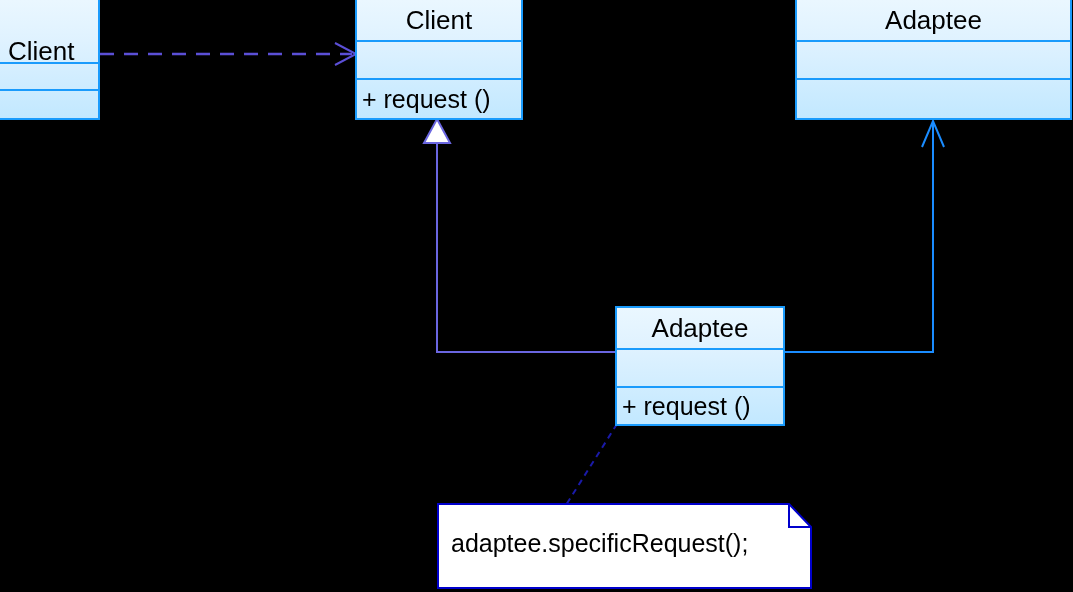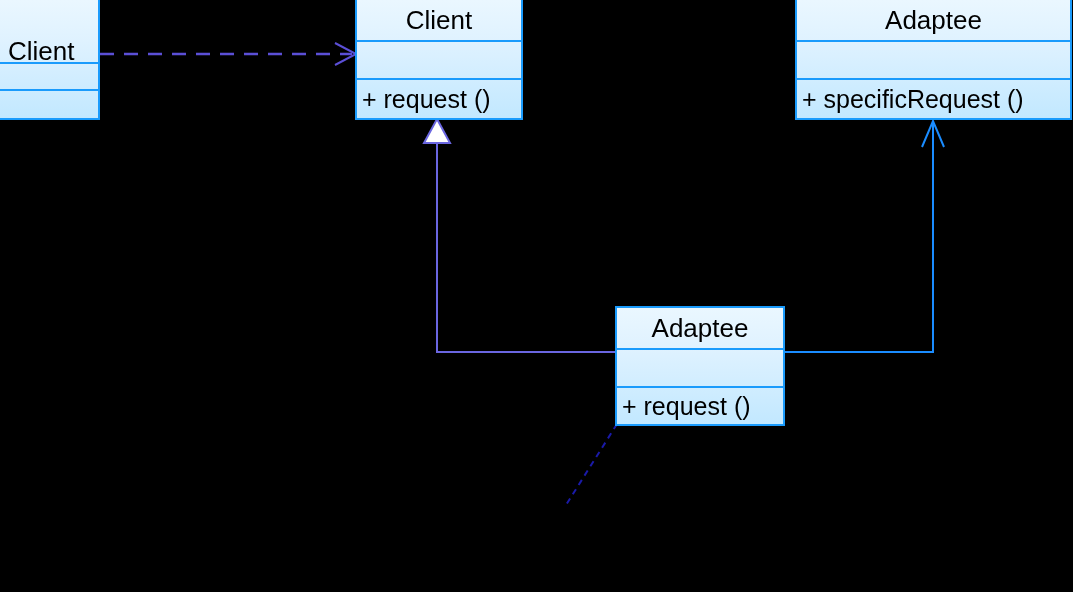--- a/index.html
+++ b/index.html
@@ -175,31 +175,35 @@
     </div>
   </div>
 
   <div class="uml-class" id="class-adaptee">
     <div class="uml-row title">
       <span class="uml-name">Adaptee</span>
     </div>
     <div class="uml-row attrs">
       <span class="uml-op"></span>
     </div>
-    <div class="uml-row ops">
-      <span class="uml-op">+  specificRequest ()</span>
-    </div>
   </div>
 
   <div class="uml-class" id="class-adapter">
     <div class="uml-row title">
       <span class="uml-name">Adaptee</span>
     </div>
     <div class="uml-row attrs">
       <span class="uml-op"></span>
     </div>
     <div class="uml-row ops">
       <span class="uml-op">+  request ()</span>
     </div>
   </div>
 
+  <div id="note-box">
+    <svg viewBox="0 0 375 86" xmlns="http://www.w3.org/2000/svg">
+      <path d="M1,1 L352,1 L374,24 L374,85 L1,85 Z" fill="#ffffff" stroke="#0000cc" stroke-width="2"></path>
+      <path d="M352,1 L352,24 L374,24" fill="none" stroke="#0000cc" stroke-width="2"></path>
+    </svg>
+    <span id="note-text">adaptee.specificRequest();</span>
+  </div>
 
 </div>
 
 </body></html>

